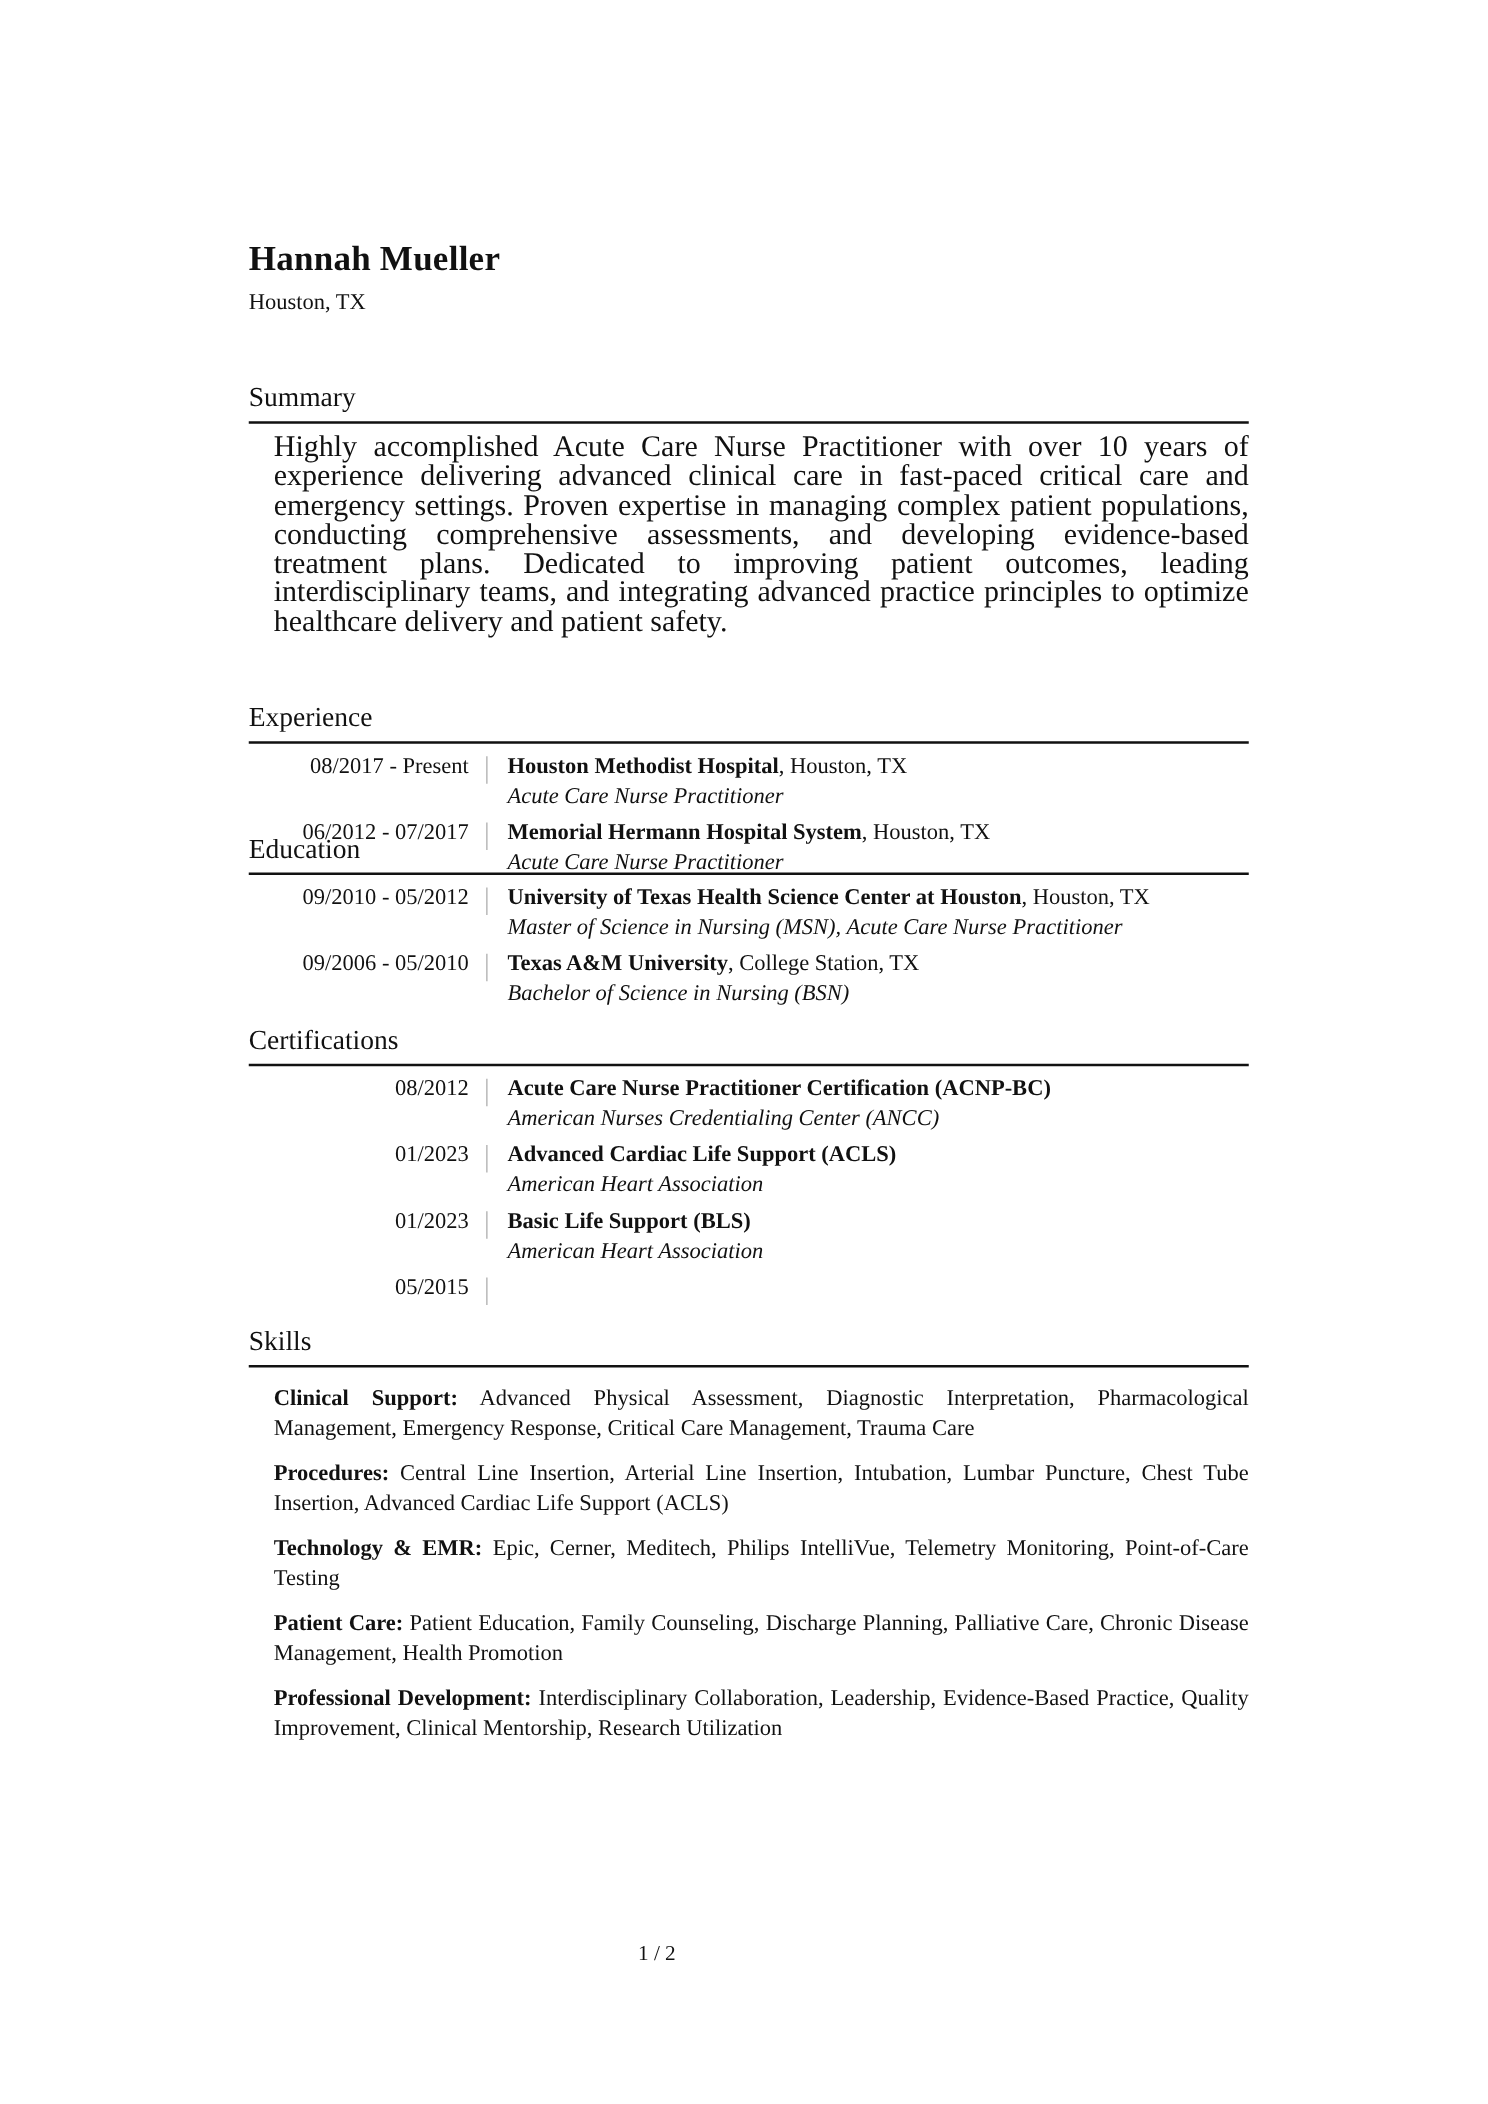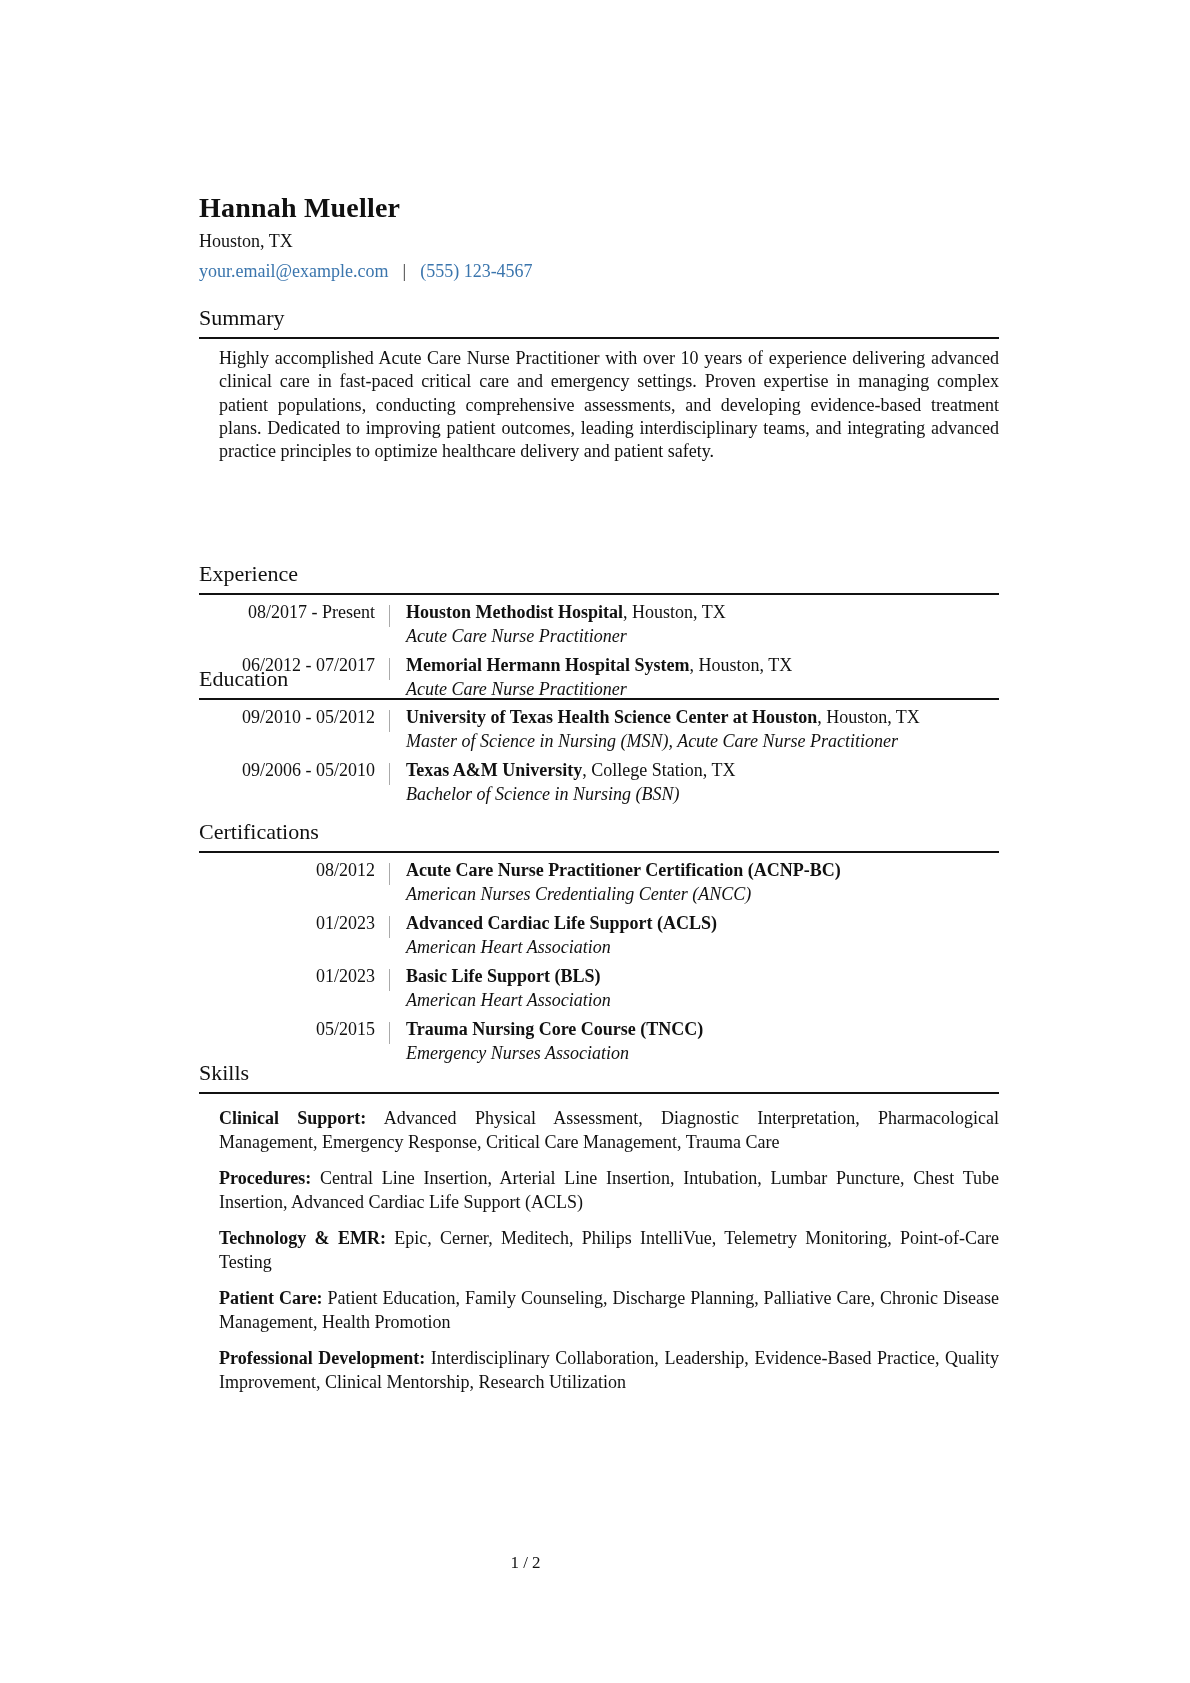--- a/index.html
+++ b/index.html
@@ -7,44 +7,41 @@
   .page { position: absolute; left: 199px; top: 0; width: 800px; }
   .header { position: absolute; left: 0; top: 191px; width: 800px; text-align: left; }
   .name { font-size: 28px; font-weight: bold; line-height: 34px; letter-spacing: 0.2px; }
   .loc { font-size: 18px; line-height: 24px; margin-top: 4px; }
   .contact { font-size: 18px; line-height: 24px; margin-top: 6px; color: #3a75ad; }
   .contact a { color: #3a75ad; text-decoration: none; }
   .contact .sep { color: #333; margin: 0 14px; }
   .section { position: absolute; left: 0; width: 800px; }
   .section-title { font-size: 22px; line-height: 28px; font-weight: normal; }
   .rule { border-top: 2px solid #111; margin-top: 5px; }
-  .summary { font-size: 18px; line-height: 23.3px; text-align: justify; margin: 8px 0 0 20px; }
+  .summary { font-size: 24px; line-height: 23.3px; text-align: justify; margin: 8px 0 0 20px; }
   .entry { display: flex; margin-top: 6px; font-size: 18px; line-height: 23.5px; }
   .entry:first-of-type { margin-top: 9px; }
   .date { width: 176px; text-align: right; padding-right: 14px; white-space: nowrap; }
   .vbar { width: 1px; background: #aaa; height: 22px; margin-top: 4px; }
   .body { padding-left: 16px; }
   .title-line b { font-weight: bold; }
   .sub { font-style: italic; }
   .skill { font-size: 18px; line-height: 23.5px; text-align: justify; margin-left: 20px; margin-top: 13px; }
   .skill:first-of-type { margin-top: 9px; }
   .skill b { font-weight: bold; }
   .footer { position: absolute; top: 1553px; left: 0; width: 1051px; text-align: center; font-size: 17px; }
 </style>
 </head>
 <body>
 
 <div class="page">
 
   <div class="header">
     <div class="name">Hannah Mueller</div>
     <div class="loc">Houston, TX</div>
-    <div class="contact">
-      <a>your.email@example.com</a><span class="sep">|</span><a>(555) 123-4567</a>
-    </div>
   </div>
 
   <div class="section" style="top:304px;">
     <div class="section-title">Summary</div>
     <div class="rule"></div>
     <div class="summary">Highly accomplished Acute Care Nurse Practitioner with over 10 years of experience delivering advanced clinical care in fast-paced critical care and emergency settings. Proven expertise in managing complex patient populations, conducting comprehensive assessments, and developing evidence-based treatment plans. Dedicated to improving patient outcomes, leading interdisciplinary teams, and integrating advanced practice principles to optimize healthcare delivery and patient safety.</div>
   </div>
 
   <div class="section" style="top:512px;margin-top:48px;">
     <div class="section-title">Experience</div>
@@ -111,24 +108,20 @@
       <div class="date">01/2023</div>
       <div class="vbar"></div>
       <div class="body">
         <div class="title-line"><b>Basic Life Support (BLS)</b></div>
         <div class="sub">American Heart Association</div>
       </div>
     </div>
     <div class="entry">
       <div class="date">05/2015</div>
       <div class="vbar"></div>
-      <div class="body">
-        <div class="title-line"><b>Trauma Nursing Core Course (TNCC)</b></div>
-        <div class="sub">Emergency Nurses Association</div>
-      </div>
     </div>
   </div>
 
   <div class="section" style="top:1059px;">
     <div class="section-title">Skills</div>
     <div class="rule"></div>
     <div class="skill"><b>Clinical Support:</b><span> Advanced Physical Assessment, Diagnostic Interpretation, Pharmacological Management, Emergency Response, Critical Care Management, Trauma Care</span></div>
     <div class="skill"><b>Procedures:</b><span> Central Line Insertion, Arterial Line Insertion, Intubation, Lumbar Puncture, Chest Tube Insertion, Advanced Cardiac Life Support (ACLS)</span></div>
     <div class="skill"><b>Technology &amp; EMR:</b><span> Epic, Cerner, Meditech, Philips IntelliVue, Telemetry Monitoring, Point-of-Care Testing</span></div>
     <div class="skill"><b>Patient Care:</b><span> Patient Education, Family Counseling, Discharge Planning, Palliative Care, Chronic Disease Management, Health Promotion</span></div>

